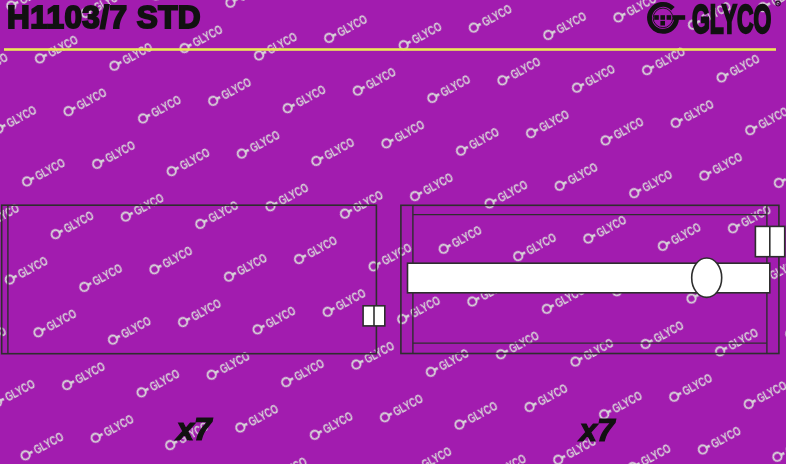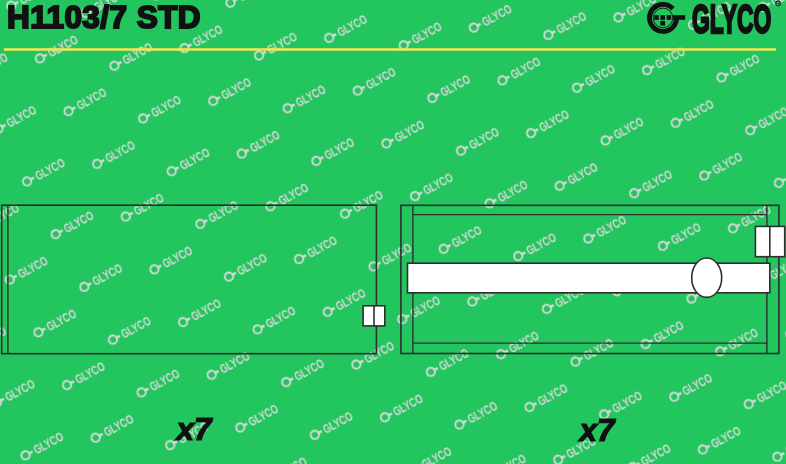--- a/index.html
+++ b/index.html
@@ -1,16 +1,16 @@
 <!DOCTYPE html>
 <html><head>
 <meta charset="utf-8">
 <style>
 html,body{margin:0;padding:0;background:#ffffff;}
-#page{position:relative;width:786px;height:464px;overflow:hidden;background:#22c55e;
+#page{position:relative;width:786px;height:464px;overflow:hidden;background:#a21caf;
  font-family:"Liberation Sans", sans-serif;}
 svg{display:block;}
 </style>
 </head>
 <body>
 <div id="page">
 <svg width="786" height="464" viewBox="0 0 786 464" xmlns="http://www.w3.org/2000/svg">
 <defs>
 <filter id="soft" x="-5%" y="-5%" width="110%" height="110%">
           <feGaussianBlur stdDeviation="0.45"></feGaussianBlur>

